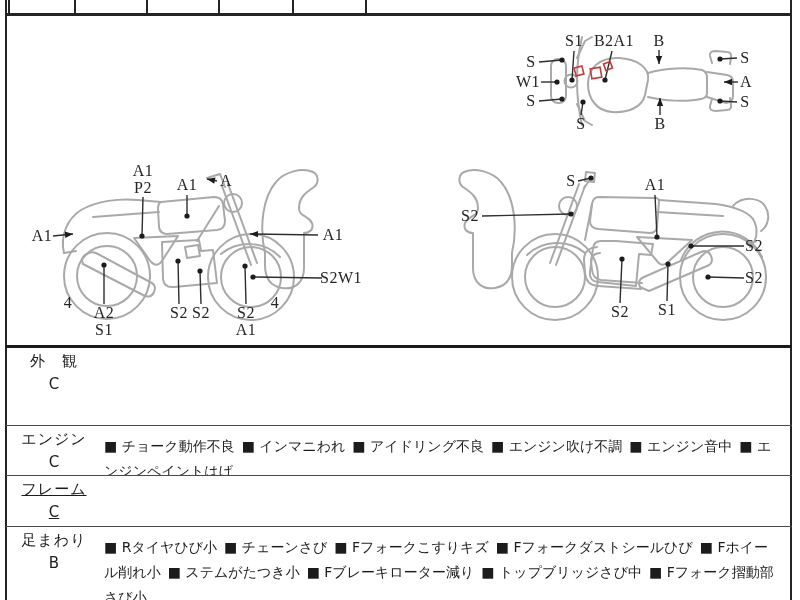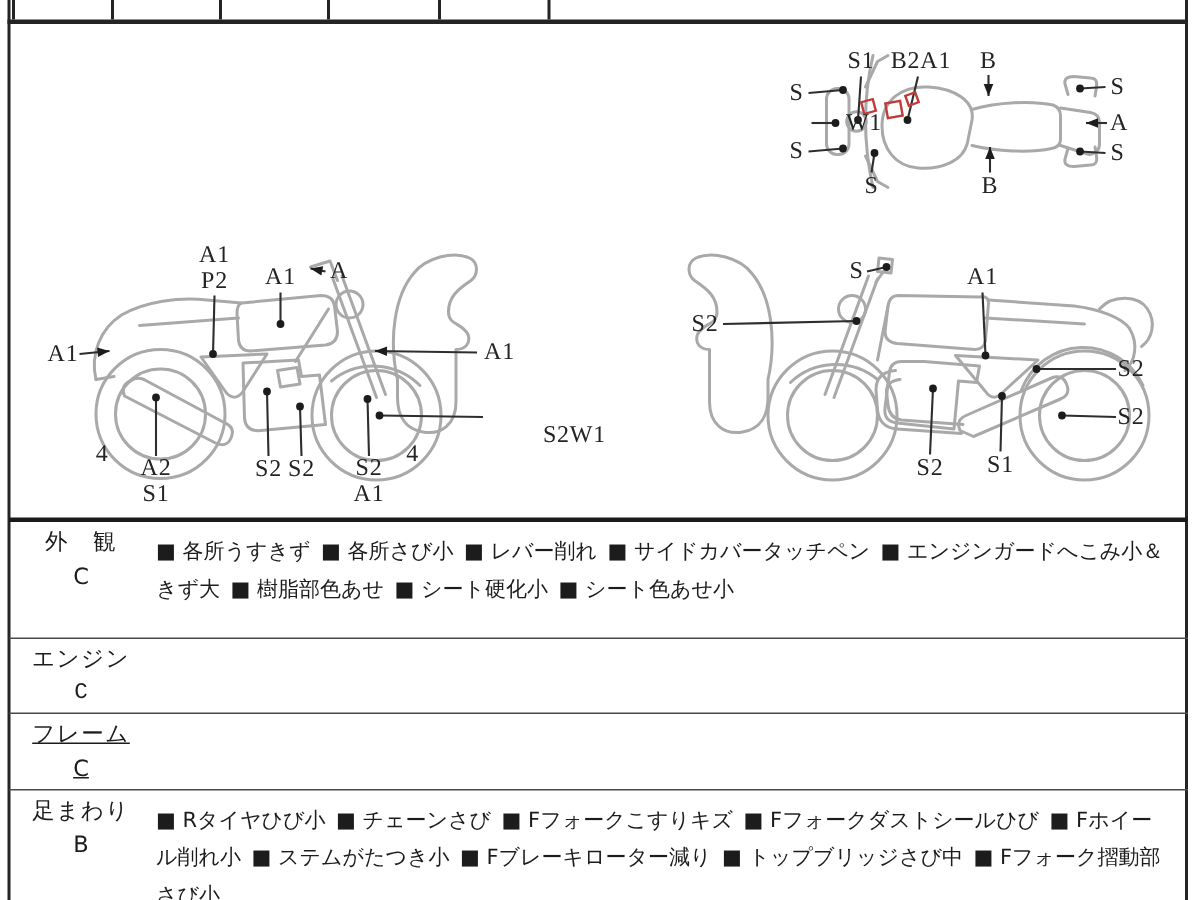--- a/index.html
+++ b/index.html
@@ -16,21 +16,21 @@
     white-space:pre-line;color:#242424;letter-spacing:.5px;font-family:Liberation Serif, serif;
   }
   
   .insp{
     position:absolute;left:6px;top:345px;width:786px;
     border-top:3px solid #1a1a1a;box-sizing:border-box;
   }
   .irow{display:flex;box-sizing:border-box;}
   .irow + .irow{border-top:1.5px solid #4a4a4a;}
   .irow:nth-child(1){height:77px;}
-  .irow:nth-child(2){height:50px;font-family:Liberation Mono, monospace;}
+  .irow:nth-child(2){height:50px;}
   .irow:nth-child(3){height:51px;text-decoration:underline;}
   .irow:nth-child(4){height:78px;}
   .sec{width:96px;flex:0 0 96px;text-align:center;padding-top:4px;font-size:15px;color:#1c1c1c;}
   .sec .sec-label{display:block;letter-spacing:1px;}
   .sec .grade{display:block;margin-top:4px;font-size:15px;}
   .items{
     flex:1;padding:8px 10px 0 2px;font-size:14px;line-height:25px;color:#1c1c1c;
     word-break:normal;overflow:hidden;
   }
 </style>
@@ -176,34 +176,34 @@
         <line x1="667" y1="301" x2="668" y2="264"></line>
         <circle cx="668" cy="264" r="2.6" fill="#1c1c1c" stroke="none"></circle>
       </g>
   </svg>
 
   <div>
       <div class="dlabel" style="left: 574px; top: 41px;">S1</div>
       <div class="dlabel" style="left: 614px; top: 41px;">B2A1</div>
       <div class="dlabel" style="left: 659px; top: 41px;">B</div>
       <div class="dlabel" style="left: 531px; top: 62px;">S</div>
-      <div class="dlabel" style="left: 528px; top: 82px; margin-left: 48px;">W1</div>
+      <div class="dlabel" style="left: 528px; top: 82px;">W1</div>
       <div class="dlabel" style="left: 531px; top: 101px;">S</div>
       <div class="dlabel" style="left: 745px; top: 58px;">S</div>
       <div class="dlabel" style="left: 746px; top: 82px;">A</div>
       <div class="dlabel" style="left: 745px; top: 102px;">S</div>
       <div class="dlabel" style="left: 581px; top: 124px;">S</div>
       <div class="dlabel" style="left: 660px; top: 124px;">B</div>
       <div class="dlabel" style="left: 143px; top: 179px;">A1
 P2</div>
       <div class="dlabel" style="left: 187px; top: 185px;">A1</div>
       <div class="dlabel" style="left: 226px; top: 181px;">A</div>
       <div class="dlabel" style="left: 42px; top: 236px;">A1</div>
       <div class="dlabel" style="left: 333px; top: 235px;">A1</div>
-      <div class="dlabel" style="left: 341px; top: 290px; margin-left: 42px;">S2W1</div>
+      <div class="dlabel" style="left: 341px; top: 278px;">S2W1</div>
       <div class="dlabel" style="left: 68px; top: 303px;">4</div>
       <div class="dlabel" style="left: 104px; top: 321px;">A2
 S1</div>
       <div class="dlabel" style="left: 179px; top: 313px;">S2</div>
       <div class="dlabel" style="left: 201px; top: 313px;">S2</div>
       <div class="dlabel" style="left: 246px; top: 321px;">S2
 A1</div>
       <div class="dlabel" style="left: 275px; top: 303px;">4</div>
       <div class="dlabel" style="left: 571px; top: 181px;">S</div>
       <div class="dlabel" style="left: 655px; top: 185px;">A1</div>
@@ -213,28 +213,28 @@
       <div class="dlabel" style="left: 620px; top: 312px;">S2</div>
       <div class="dlabel" style="left: 667px; top: 310px;">S1</div>
     </div>
 
   <div class="insp">
   <div class="irow">
     <div class="sec">
       <span class="sec-label">外　観</span>
       <span class="grade">C</span>
     </div>
-    <div class="items">■ 各所うすきず ■ 各所さび小 ■ レバー削れ ■ サイドカバータッチペン ■ エンジンガードへこみ小＆きず大 ■ 樹脂部色あせ ■ シート硬化小 ■ シート色あせ小</div>
   </div>
 
   <div class="irow">
     <div class="sec">
       <span class="sec-label">エンジン</span>
       <span class="grade">C</span>
     </div>
+    <div class="items">■ チョーク動作不良 ■ インマニわれ ■ アイドリング不良 ■ エンジン吹け不調 ■ エンジン音中 ■ エンジンペイントはげ</div>
   </div>
 
   <div class="irow">
     <div class="sec">
       <span class="sec-label">フレーム</span>
       <span class="grade">C</span>
     </div>
   </div>
 
   <div class="irow">

